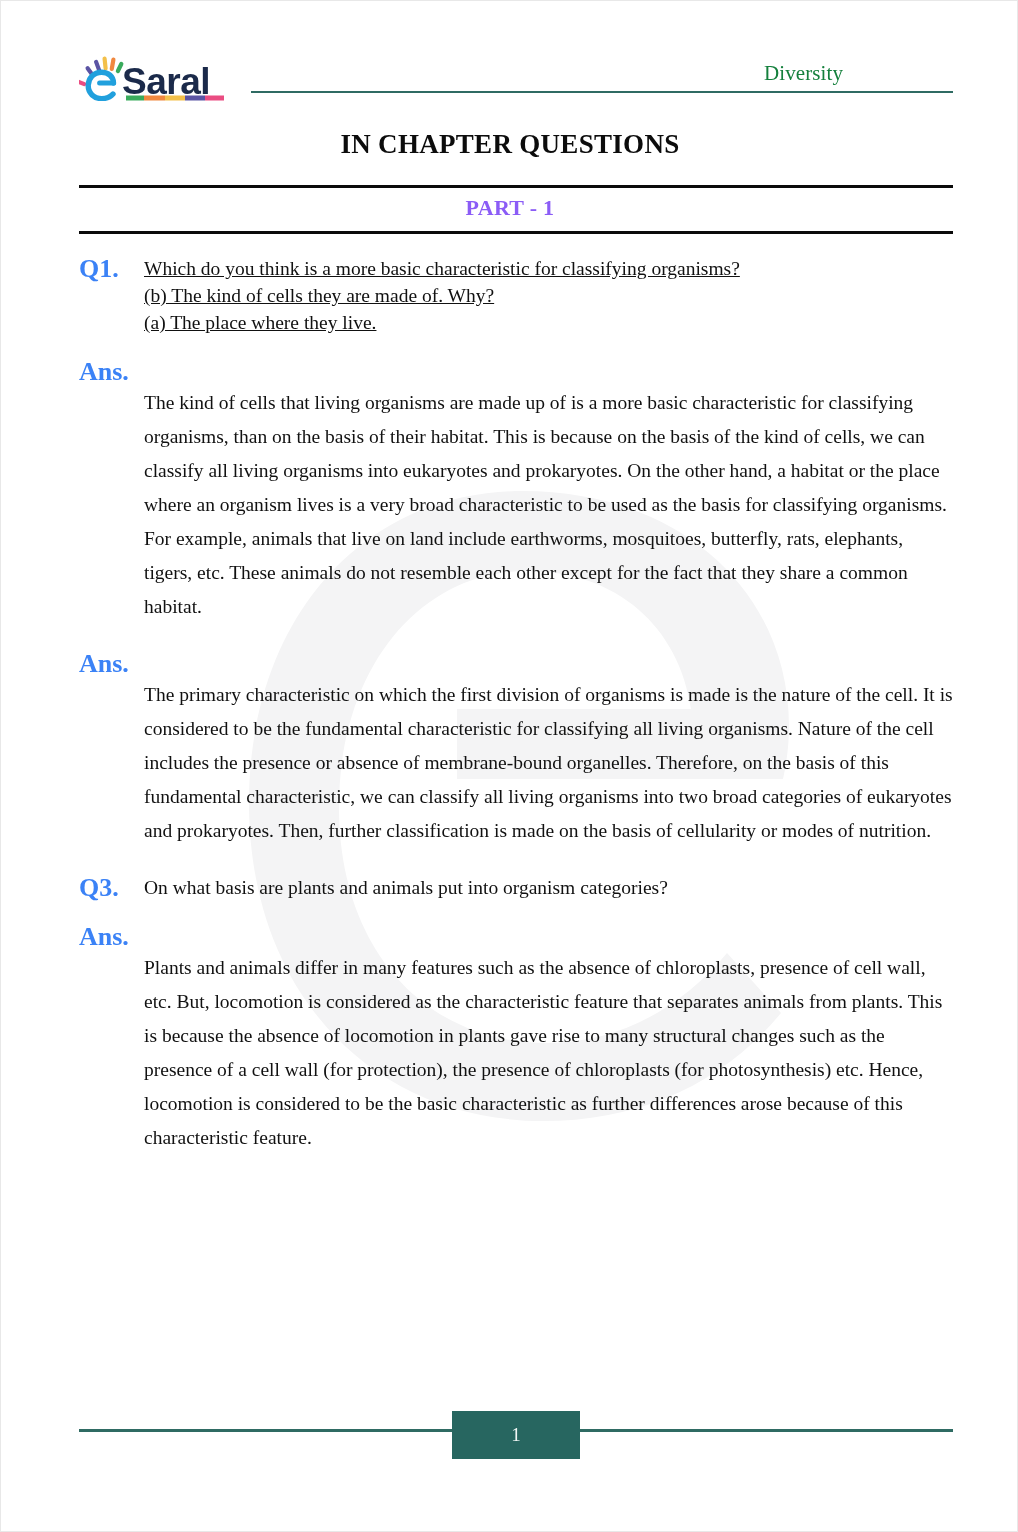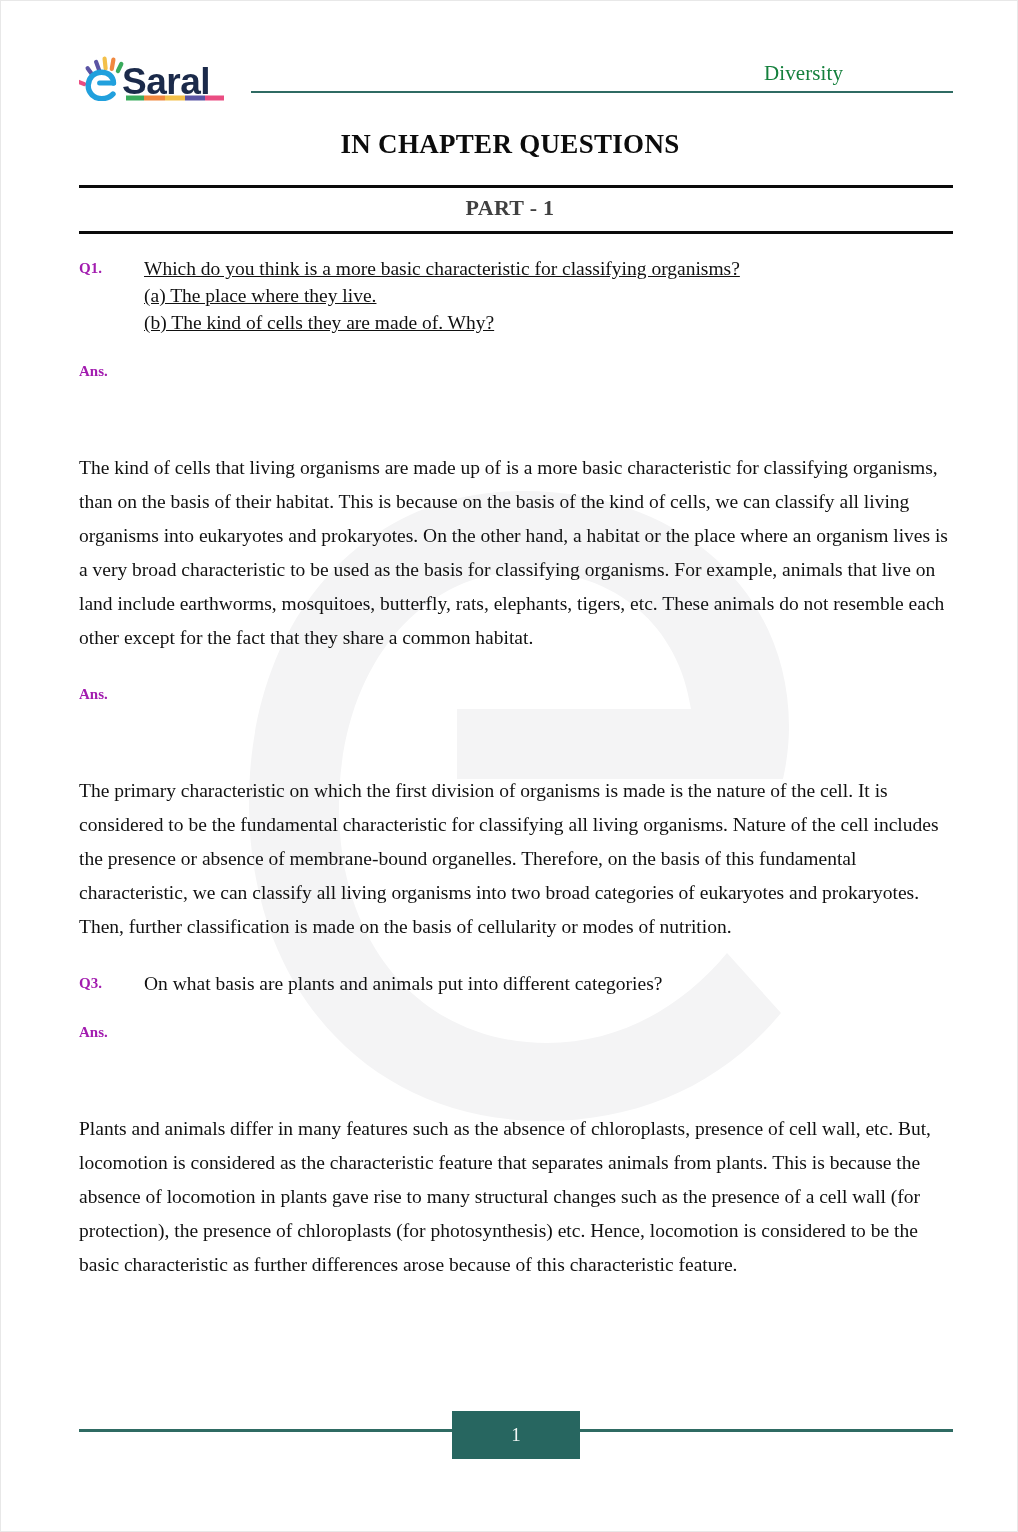--- a/index.html
+++ b/index.html
@@ -89,58 +89,58 @@
   .rule-a { top: 184px; }
   .rule-b { top: 230px; }
   .part-title {
     position: absolute;
     left: 0;
     top: 194px;
     width: 1018px;
     text-align: center;
     font-size: 22px;
     font-weight: bold;
-    color: #404040;
+    color: #8b5cf6;
     letter-spacing: .3px;
     z-index: 2;
   }
 
   
   .body {
     position: absolute;
     left: 78px;
     top: 254px;
     width: 876px;
     z-index: 2;
   }
   .qa-block {
     display: flex;
     align-items: flex-start;
     margin-bottom: 22px;
   }
   .qa-label {
     width: 65px;
     flex: 0 0 65px;
-    font-size: 15px;
+    font-size: 26px;
     font-weight: bold;
-    color: #a21caf;
+    color: #3b82f6;
     line-height: 27px;
     padding-top: 0px;
   }
   .qa-text {
     flex: 1;
     font-size: 19.5px;
     line-height: 27px;
     color: #111111;
     text-align: left;
   }
   .qa-text p { margin: 0; }
   .qa-text .sub { display: block; text-decoration: underline; }
 
-  .ans-block { margin-bottom: 26px; flex-direction: column; }
+  .ans-block { margin-bottom: 26px; }
   .ans-block .qa-text { line-height: 34px; margin-top: 28px; }
 
   
   .footer-rule {
     position: absolute;
     left: 78px;
     top: 1428px;
     width: 874px;
     height: 3px;
     background: #2f6b63;
@@ -218,39 +218,39 @@
   <div class="rule-thick rule-a"></div>
   <div class="part-title">PART - 1</div>
   <div class="rule-thick rule-b"></div>
 
   <div class="body">
 
     <div class="qa-block">
       <div class="qa-label">Q1.</div>
       <div class="qa-text">
         <p class="sub">Which do you think is a more basic characteristic for classifying organisms?</p>
+        <p class="sub">(b) The kind of cells they are made of. Why?</p>
         <p class="sub">(a) The place where they live.</p>
-        <p class="sub">(b) The kind of cells they are made of. Why?</p>
       </div>
     </div>
 
     <div class="qa-block ans-block">
       <div class="qa-label">Ans.</div>
       <div class="qa-text">The kind of cells that living organisms are made up of is a more basic characteristic for classifying organisms, than on the basis of their habitat. This is because on the basis of the kind of cells, we can classify all living organisms into eukaryotes and prokaryotes. On the other hand, a habitat or the place where an organism lives is a very broad characteristic to be used as the basis for classifying organisms. For example, animals that live on land include earthworms, mosquitoes, butterfly, rats, elephants, tigers, etc. These animals do not resemble each other except for the fact that they share a common habitat.</div>
     </div>
 
 
     <div class="qa-block ans-block">
       <div class="qa-label">Ans.</div>
       <div class="qa-text">The primary characteristic on which the first division of organisms is made is the nature of the cell. It is considered to be the fundamental characteristic for classifying all living organisms. Nature of the cell includes the presence or absence of membrane-bound organelles. Therefore, on the basis of this fundamental characteristic, we can classify all living organisms into two broad categories of eukaryotes and prokaryotes. Then, further classification is made on the basis of cellularity or modes of nutrition.</div>
     </div>
 
     <div class="qa-block">
       <div class="qa-label">Q3.</div>
-      <div class="qa-text">On what basis are plants and animals put into different categories?</div>
+      <div class="qa-text">On what basis are plants and animals put into organism categories?</div>
     </div>
 
     <div class="qa-block ans-block">
       <div class="qa-label">Ans.</div>
       <div class="qa-text">Plants and animals differ in many features such as the absence of chloroplasts, presence of cell wall, etc. But, locomotion is considered as the characteristic feature that separates animals from plants. This is because the absence of locomotion in plants gave rise to many structural changes such as the presence of a cell wall (for protection), the presence of chloroplasts (for photosynthesis) etc. Hence, locomotion is considered to be the basic characteristic as further differences arose because of this characteristic feature.</div>
     </div>
 
   </div>
 
   <div class="footer-rule"></div>

